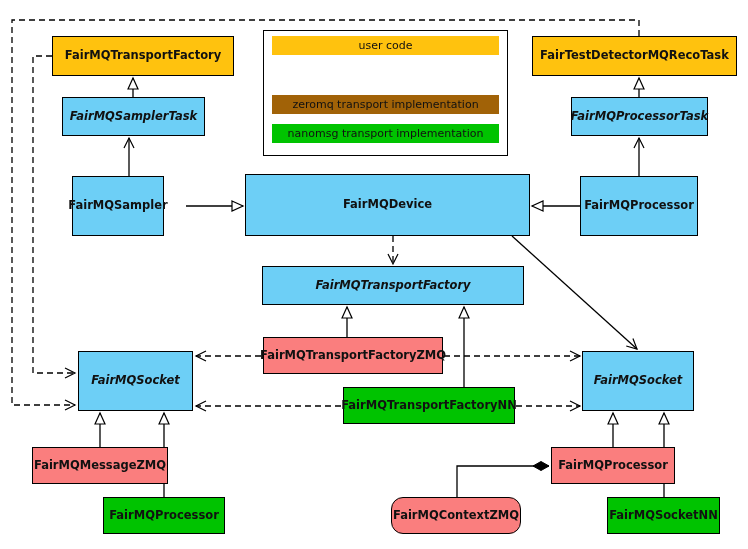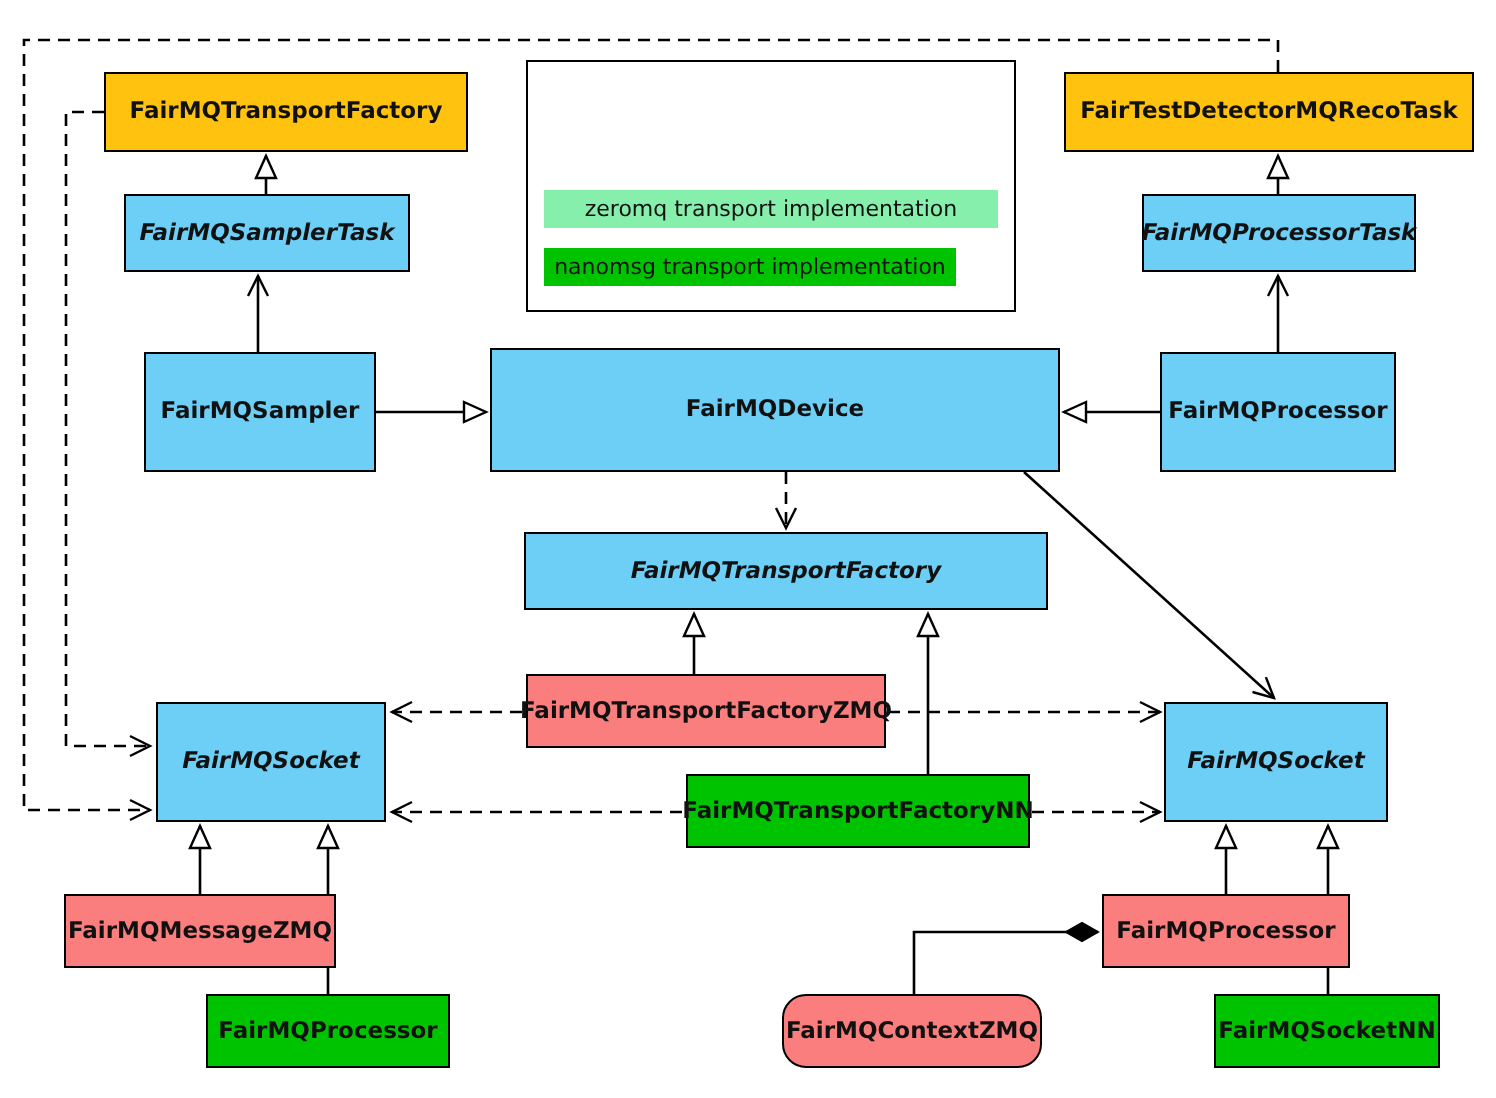--- a/index.html
+++ b/index.html
@@ -74,44 +74,47 @@
       <line x1="613" y1="447" x2="613" y2="413" marker-end="url(#hollowTri)"></line>
 
       <line x1="664" y1="497" x2="664" y2="413" marker-end="url(#hollowTri)"></line>
 
       <path d="M549,466 L457,466 L457,497" marker-start="url(#filledDiamond)"></path>
     </g>
   </svg>
 
   <div class="legend-box" style="left:263px;top:30px;width:245px;height:126px;"></div>
 
-  <div class="legend-row" style="left:272px;top:95px;width:227px;height:19px;background:#86efac;">
+  <div class="legend-row" style="left:272px;top:36px;width:227px;height:19px;background:#FFC20E;">
+    <span>user code</span>
+  </div>
+  <div class="legend-row" style="left:272px;top:95px;width:227px;height:19px;background:#a16207;">
     <span>zeromq transport implementation</span>
   </div>
-  <div class="legend-row" style="left:272px;top:124px;width:206px;height:19px;background:#00C300;">
+  <div class="legend-row" style="left:272px;top:124px;width:227px;height:19px;background:#00C300;">
     <span>nanomsg transport implementation</span>
   </div>
 
   <div class="node" style="left:52px;top:36px;width:182px;height:40px;background:#FFC20E;">
     <span>FairMQTransportFactory</span>
   </div>
 
   <div class="node" style="left:532px;top:36px;width:205px;height:40px;background:#FFC20E;">
     <span>FairTestDetectorMQRecoTask</span>
   </div>
 
   <div class="node italic" style="left:62px;top:97px;width:143px;height:39px;background:#6DCFF6;">
     <span>FairMQSamplerTask</span>
   </div>
 
   <div class="node italic" style="left:571px;top:97px;width:137px;height:39px;background:#6DCFF6;">
     <span>FairMQProcessorTask</span>
   </div>
 
-  <div class="node" style="left:72px;top:176px;width:116px;height:60px;background:#6DCFF6;">
+  <div class="node" style="left:72px;top:176px;width:92px;height:60px;background:#6DCFF6;">
     <span>FairMQSampler</span>
   </div>
 
   <div class="node" style="left:245px;top:174px;width:285px;height:62px;background:#6DCFF6;">
     <span>FairMQDevice</span>
   </div>
 
   <div class="node" style="left:580px;top:176px;width:118px;height:60px;background:#6DCFF6;">
     <span>FairMQProcessor</span>
   </div>

